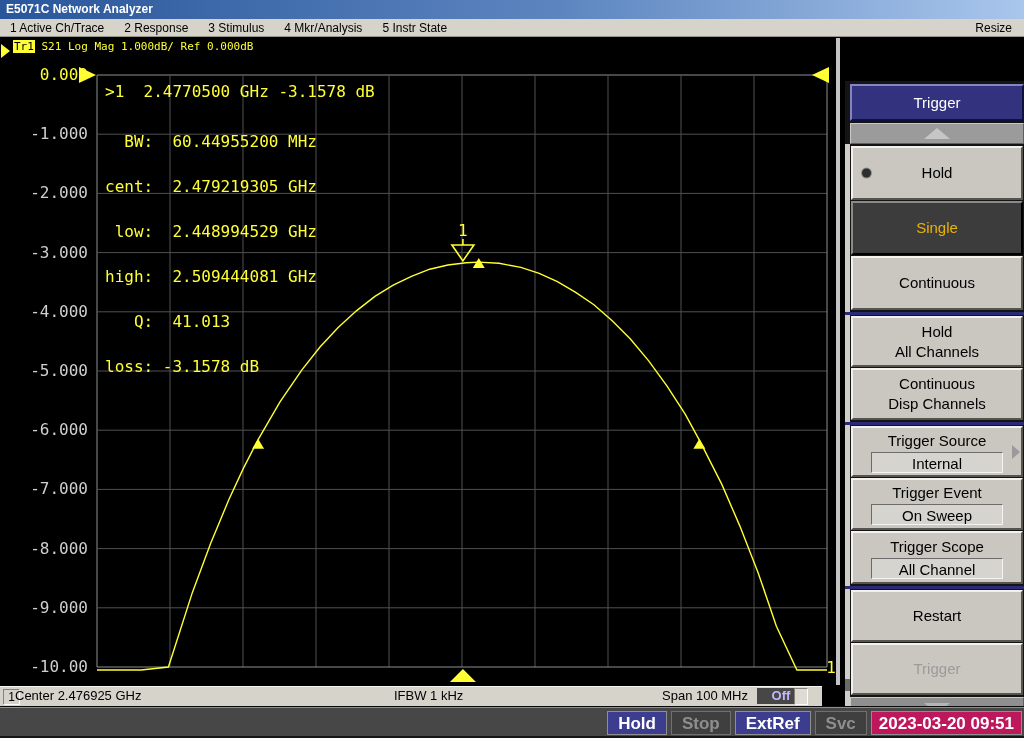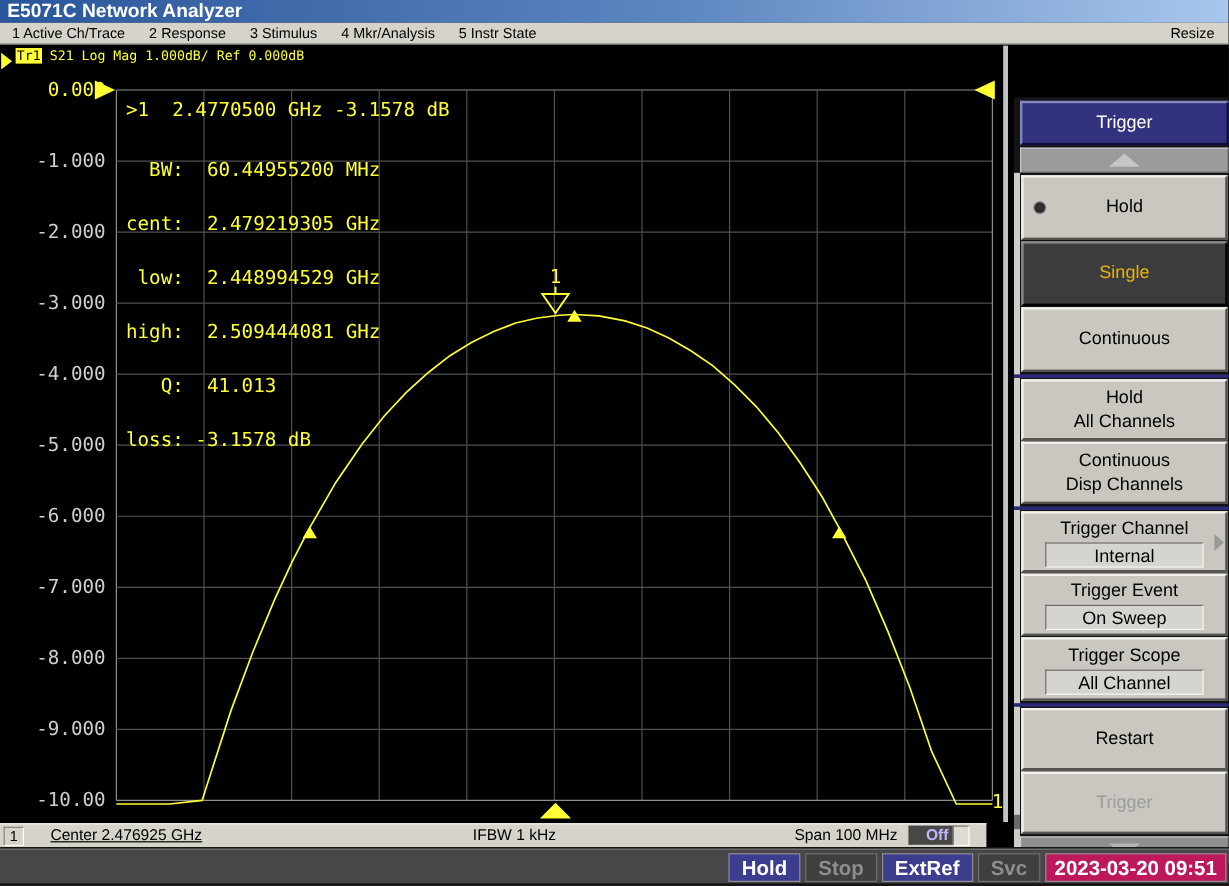--- a/index.html
+++ b/index.html
@@ -2,21 +2,21 @@
 <html><head>
 <meta charset="utf-8">
 <style>
   html,body{margin:0;padding:0;background:#222;}
   #screen{position:relative;width:1024px;height:738px;background:#000;overflow:hidden;
           font-family:"Liberation Sans",sans-serif;}
 
   
   .titlebar{position:absolute;left:0;top:0;width:1024px;height:19px;
     background:linear-gradient(90deg,#29569b 0%,#5d86c0 55%,#a9c6ec 100%);
-    color:#fff;font-weight:bold;font-size:16px;line-height:19px;padding-left:6px;box-sizing:border-box;}
+    color:#fff;font-weight:bold;font-size:12px;line-height:19px;padding-left:6px;box-sizing:border-box;}
 
   
   .menubar{position:absolute;left:0;top:19px;width:1024px;height:18px;background:#d6d3cb;
     border-bottom:1px solid #98958d;font-size:12px;line-height:18px;color:#000;display:flex;box-sizing:border-box;}
   .menu-item{padding:0 10px;}
   .menu-resize{margin-left:auto;padding-right:12px;}
 
   
   .channel{position:absolute;left:0;top:38px;width:845px;height:648px;background:#000;}
   #plot-svg{position:absolute;left:0;top:0;}
@@ -29,21 +29,21 @@
     font-size:16px;color:#ffff33;white-space:pre;}
   .readout-line1{top:44px;}
   .readout-rows{top:66px;line-height:15px;}
   .win-border{position:absolute;left:836px;top:0;width:4px;height:647px;background:#c4c4c4;}
 
   
   .chan-status{position:absolute;left:0;top:686px;width:822px;height:20px;background:#d6d3cb;
     border-top:1px solid #f5f4ef;font-size:13px;color:#000;box-sizing:border-box;}
   .ch-num{position:absolute;left:3px;top:2px;width:15px;height:14px;font-size:12px;text-align:center;
     line-height:14px;border:1px solid;border-color:#86837c #fdfcf9 #fdfcf9 #86837c;}
-  .cs-center{position:absolute;left:42px;top:1px;text-decoration:underline;}
+  .cs-center{position:absolute;left:15px;top:1px;}
   .cs-ifbw{position:absolute;left:394px;top:1px;}
   .cs-span{position:absolute;left:662px;top:1px;}
   .off-badge{position:absolute;left:757px;top:1px;width:48px;height:16px;background:#474747;
     color:#c4b5fd;font-weight:bold;font-size:13px;text-align:center;line-height:16px;}
   .off-extra{position:absolute;left:794px;top:1px;width:12px;height:15px;background:#dedbd4;
     border:1px solid;border-color:#86837c #fdfcf9 #fdfcf9 #86837c;}
 
   
   .softkeys{position:absolute;left:845px;top:37px;width:179px;height:669px;background:#141414;margin-top:44px;}
   .sk-strip{position:absolute;left:0;top:63px;width:5px;height:576px;background:#cfcdc7;}
@@ -189,21 +189,21 @@
     <div class="skb" style="top:235px;height:51px;">
       <span>Hold</span>
       <span>All Channels</span>
     </div>
     <div class="skb" style="top:287px;height:52px;">
       <span>Continuous</span>
       <span>Disp Channels</span>
     </div>
     <div class="sk-sep" style="top:341px;"></div>
     <div class="skb" style="top:345px;height:51px;">
-      <span>Trigger Channel</span>
+      <span>Trigger Source</span>
       <span class="skv">Internal</span>
       <span class="sk-arrow"></span>
     </div>
     <div class="skb" style="top:397px;height:52px;">
       <span>Trigger Event</span>
       <span class="skv">On Sweep</span>
     </div>
     <div class="skb" style="top:450px;height:53px;">
       <span>Trigger Scope</span>
       <span class="skv">All Channel</span>

